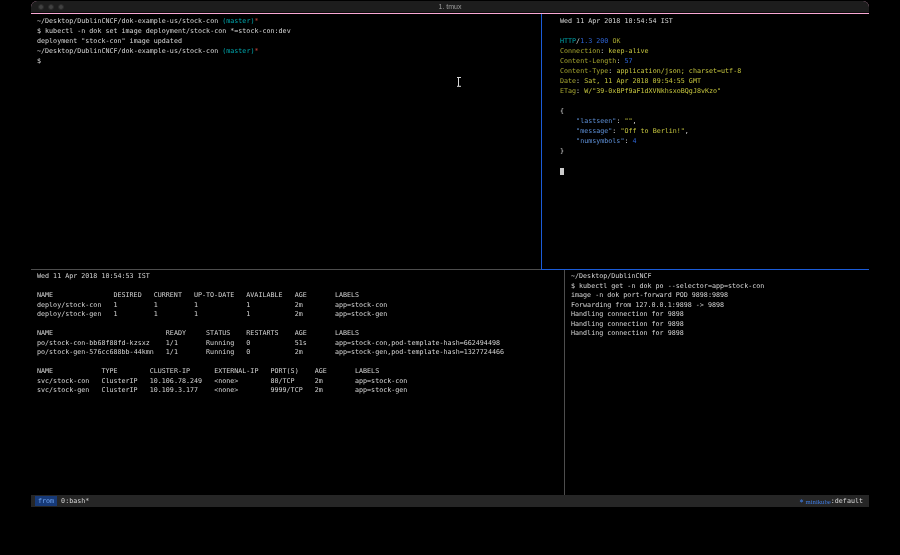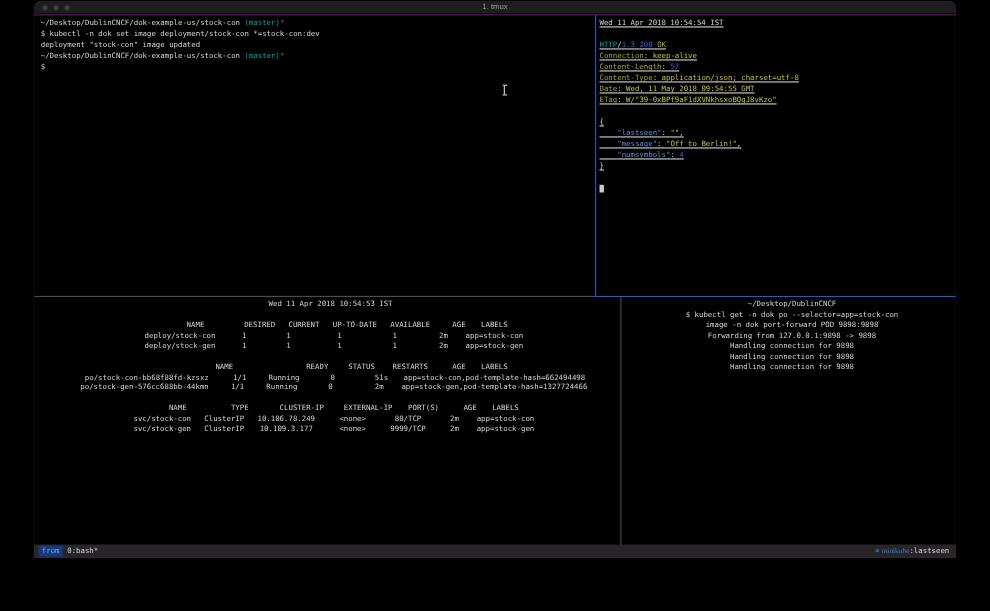--- a/index.html
+++ b/index.html
@@ -1,31 +1,31 @@
 <!DOCTYPE html>
 <html><head>
 <meta charset="utf-8">
 <style>
   *{margin:0;padding:0;box-sizing:border-box}
   html,body{width:900px;height:555px;background:#000;}
   body{font-family:"DejaVu Sans Mono",monospace;}
   .screen{position:relative;width:900px;height:555px;background:#000;overflow:hidden;}
-  .window{position:absolute;left:31px;top:1px;width:838px;height:506px;background:#701a75;border-radius:6px 6px 0 0;overflow:hidden;}
+  .window{position:absolute;left:31px;top:1px;width:838px;height:506px;background:#f9a8d4;border-radius:6px 6px 0 0;overflow:hidden;}
   .titlebar{position:relative;height:12px;background:#1d1d1d;display:flex;align-items:center;border-bottom:1px solid #0a0a0a;}
   .lights{display:flex;gap:4px;margin-left:7px;z-index:2;}
   .light{width:6px;height:6px;border-radius:50%;background:#414141;border:0.5px solid #2a2a2a;}
   .wtitle{position:absolute;left:0;right:0;text-align:center;font-family:"Liberation Sans",sans-serif;font-size:7px;color:#9e9e9e;}
   .content{position:absolute;left:0;top:13px;width:838px;height:482px;background:#000;}
   .pane{position:absolute;overflow:hidden;font-size:6.7px;color:#d6d6d6;}
   .pane-tl{left:0;top:0;width:510px;height:255px;padding:2px 0 0 6px;}
-  .pane-tr{left:508px;top:0;width:327px;height:255px;padding:2px 0 0 6px;text-decoration:underline;}
+  .pane-tr{left:523px;top:0;width:327px;height:255px;padding:2px 0 0 6px;}
   .pane-bl{left:0;top:256px;width:533px;height:226px;padding:2px 0 0 6px;}
   .pane-br{left:535px;top:256px;width:303px;height:226px;padding:2px 0 0 5px;}
   .tline{height:10px;line-height:10px;white-space:pre;}
-  .pane-bl .tline,.pane-br .tline{height:9.5px;line-height:9.5px;text-align:center;}
+  .pane-bl .tline,.pane-br .tline{height:9.5px;line-height:9.5px;}
   .seg{white-space:pre;}
   .c-fg{color:#d6d6d6}.c-cyan{color:#00a7ad}.c-red{color:#cf4a41}.c-blue{color:#2e66d9}
   .c-keyblue{color:#5d8fd6}.c-olive{color:#a6a630}.c-yellow{color:#c4c43e}
   .c-cursor{display:inline-block;width:4px;height:7px;background:#cbcbcb;vertical-align:middle;}
   .divider{position:absolute;}
   .div-v-top{left:510px;top:0;width:1px;height:256px;background:#1b5cd8;}
   .div-h-left{left:0;top:255px;width:510px;height:1px;background:#4d4d4d;}
   .div-h-right{left:510px;top:255px;width:328px;height:1px;background:#1b5cd8;}
   .div-v-bottom{left:533px;top:256px;width:1px;height:226px;background:#4d4d4d;}
   .ibeam{position:absolute;left:425px;top:63px;width:5px;height:10px;}
@@ -62,21 +62,21 @@
           <div class="tline"><span class="seg c-fg">~/Desktop/DublinCNCF/dok-example-us/stock-con </span><span class="seg c-cyan">(master)</span><span class="seg c-red">*</span></div>
           <div class="tline"><span class="seg c-fg">$</span></div>
         </div>
       <div class="pane pane-tr" id="pane-tr">
           <div class="tline"><span class="seg c-fg">Wed 11 Apr 2018 10:54:54 IST</span></div>
           <div class="tline"></div>
           <div class="tline"><span class="seg c-cyan">HTTP</span><span class="seg c-fg">/</span><span class="seg c-blue">1.3</span><span class="seg c-fg"> </span><span class="seg c-blue">200</span><span class="seg c-fg"> </span><span class="seg c-olive">OK</span></div>
           <div class="tline"><span class="seg c-olive">Connection</span><span class="seg c-fg">: </span><span class="seg c-yellow">keep-alive</span></div>
           <div class="tline"><span class="seg c-olive">Content-Length</span><span class="seg c-fg">: </span><span class="seg c-blue">57</span></div>
           <div class="tline"><span class="seg c-olive">Content-Type</span><span class="seg c-fg">: </span><span class="seg c-yellow">application/json; charset=utf-8</span></div>
-          <div class="tline"><span class="seg c-olive">Date</span><span class="seg c-fg">: </span><span class="seg c-yellow">Wed, 11 May 2018 09:54:55 GMT</span></div>
+          <div class="tline"><span class="seg c-olive">Date</span><span class="seg c-fg">: </span><span class="seg c-yellow">Sat, 11 Apr 2018 09:54:55 GMT</span></div>
           <div class="tline"><span class="seg c-olive">ETag</span><span class="seg c-fg">: </span><span class="seg c-yellow">W/"39-0xBPf9aF1dXVNkhsxoBQgJ8vKzo"</span></div>
           <div class="tline"></div>
           <div class="tline"><span class="seg c-fg">{</span></div>
           <div class="tline"><span class="seg c-fg">    </span><span class="seg c-keyblue">"lastseen"</span><span class="seg c-fg">: </span><span class="seg c-yellow">""</span><span class="seg c-fg">,</span></div>
           <div class="tline"><span class="seg c-fg">    </span><span class="seg c-keyblue">"message"</span><span class="seg c-fg">: </span><span class="seg c-yellow">"Off to Berlin!"</span><span class="seg c-fg">,</span></div>
           <div class="tline"><span class="seg c-fg">    </span><span class="seg c-keyblue">"numsymbols"</span><span class="seg c-fg">: </span><span class="seg c-blue">4</span></div>
           <div class="tline"><span class="seg c-fg">}</span></div>
           <div class="tline"></div>
           <div class="tline"><span class="seg c-cursor"></span></div>
         </div>
@@ -112,18 +112,18 @@
 
       <div class="ibeam"></div>
     </div>
 
     <div class="statusbar">
       <span class="sess">from</span>
       <span class="winitem">0:bash*</span>
       <span class="kube">
         <span class="kube-icon">⎈</span>
         <span class="kube-ctx">minikube</span>
-        <span class="kube-ns">:lastseen</span>
+        <span class="kube-ns">:default</span>
       </span>
     </div>
 
   </div>
 </div>
 
 </body></html>

